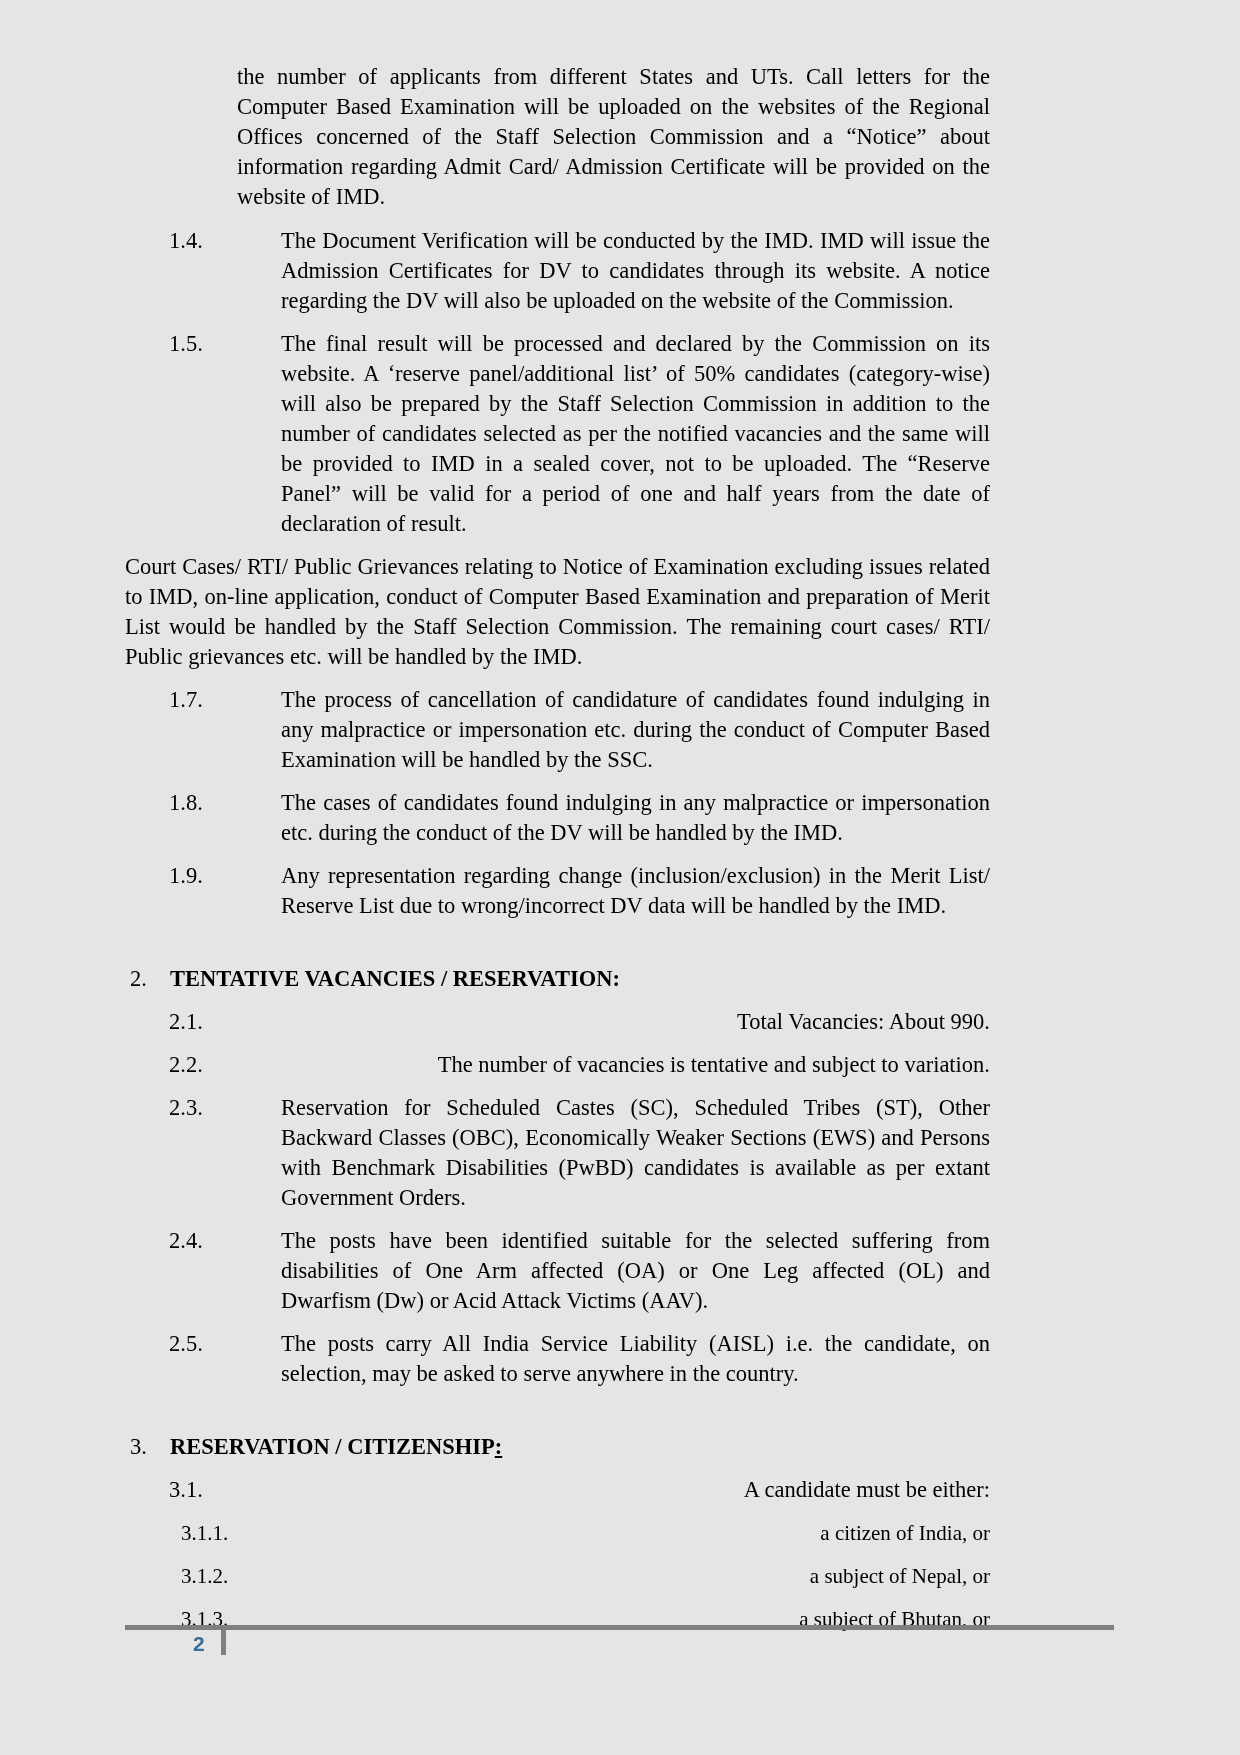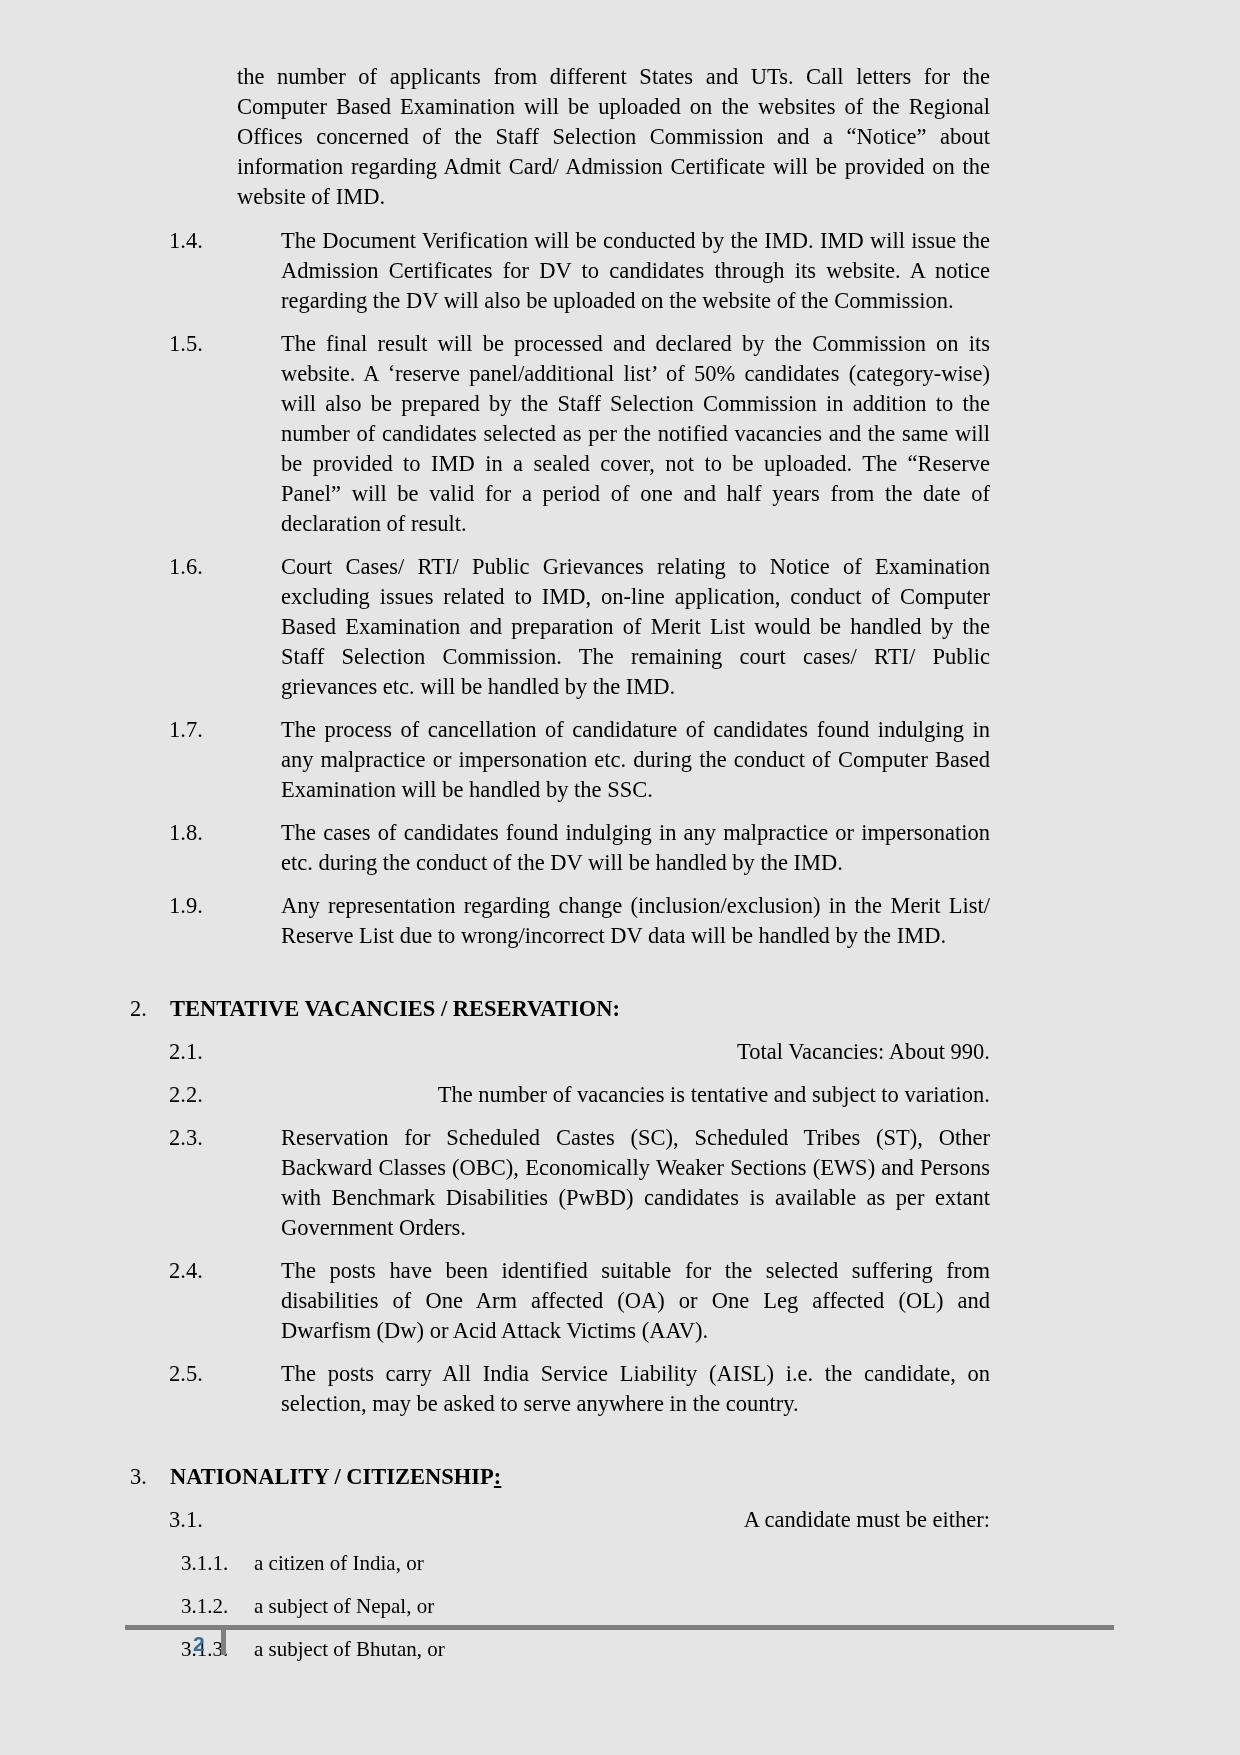--- a/index.html
+++ b/index.html
@@ -80,21 +80,21 @@
     display: flex;
     margin: 0 0 13px 0;
     font-size: 21px;
     line-height: 30px;
   }
   .subitem .num {
     flex: 0 0 auto;
     width: 73px;
     margin-left: 56px;
   }
-  .subitem .txt { flex: 1 1 auto; text-align: left; }
+  .subitem .txt { flex: 1 1 auto; text-align: right; }
 
   .gap-before-heading { height: 30px; }
 
   
   .footer {
     position: absolute;
     left: 125px;
     right: 125px;
     top: 1625px;
     height: 70px;
@@ -139,21 +139,20 @@
       <span class="num">1.4.</span>
       <span class="txt">The Document Verification will be conducted by the IMD. IMD will issue the Admission Certificates for DV to candidates through its website. A notice regarding the DV will also be uploaded on the website of the Commission.</span>
     </div>
 
     <div class="item">
       <span class="num">1.5.</span>
       <span class="txt">The final result will be processed and declared by the Commission on its website. A ‘reserve panel/additional list’ of 50% candidates (category-wise) will also be prepared by the Staff Selection Commission in addition to the number of candidates selected as per the notified vacancies and the same will be provided to IMD in a sealed cover, not to be uploaded. The “Reserve Panel” will be valid for a period of one and half years from the date of declaration of result.</span>
     </div>
 
     <div class="item">
-      <span class="num">1.6.</span>
       <span class="txt">Court Cases/ RTI/ Public Grievances relating to Notice of Examination excluding issues related to IMD, on-line application, conduct of Computer Based Examination and preparation of Merit List would be handled by the Staff Selection Commission. The remaining court cases/ RTI/ Public grievances etc. will be handled by the IMD.</span>
     </div>
 
     <div class="item">
       <span class="num">1.7.</span>
       <span class="txt">The process of cancellation of candidature of candidates found indulging in any malpractice or impersonation etc. during the conduct of Computer Based Examination will be handled by the SSC.</span>
     </div>
 
     <div class="item">
       <span class="num">1.8.</span>
@@ -194,21 +193,21 @@
 
     <div class="item">
       <span class="num">2.5.</span>
       <span class="txt">The posts carry All India Service Liability (AISL) i.e. the candidate, on selection, may be asked to serve anywhere in the country.</span>
     </div>
 
     <div class="gap-before-heading"></div>
 
     <div class="heading">
       <span class="num">3.</span>
-      <span class="txt"><span>NATIONALITY / CITIZENSHIP</span><span class="u">:</span></span>
+      <span class="txt"><span>RESERVATION / CITIZENSHIP</span><span class="u">:</span></span>
     </div>
 
     <div class="item nojustify">
       <span class="num">3.1.</span>
       <span class="txt">A candidate must be either:</span>
     </div>
 
     <div class="subitem">
       <span class="num">3.1.1.</span>
       <span class="txt">a citizen of India, or</span>

